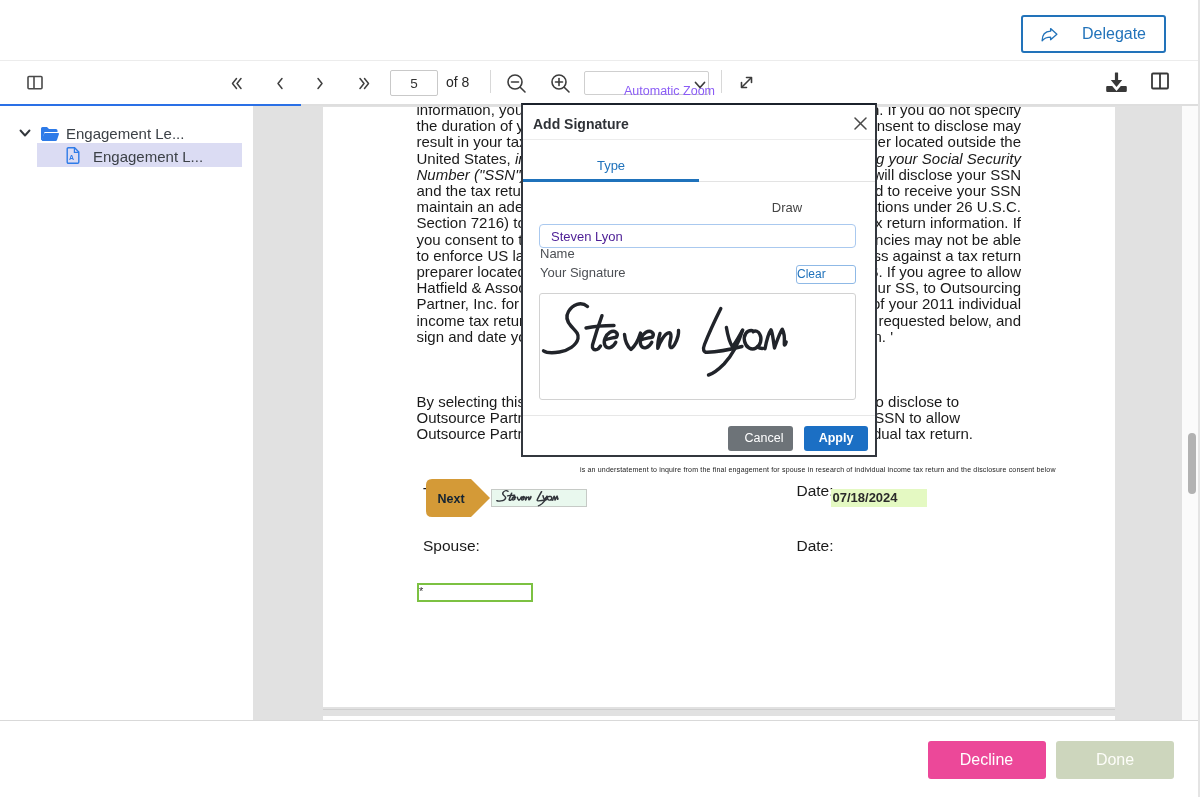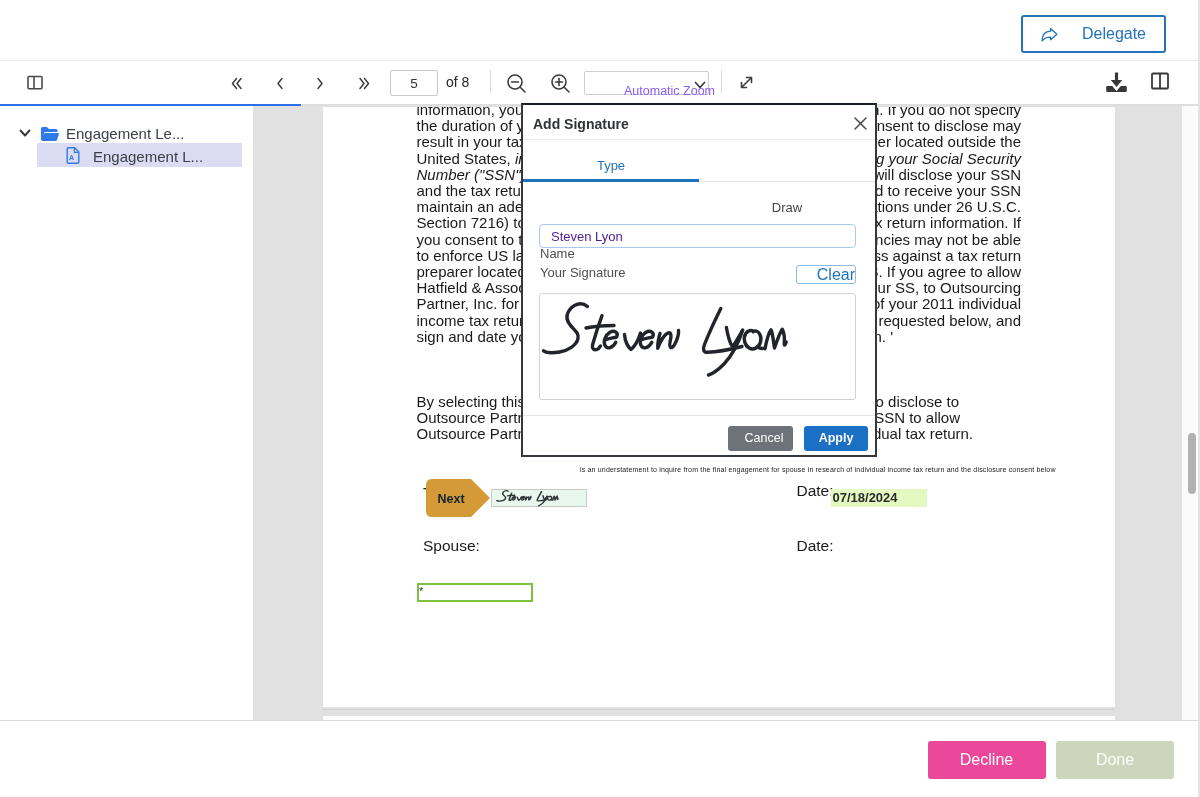--- a/index.html
+++ b/index.html
@@ -186,21 +186,21 @@
   </svg>
   <div class="abs" style="left:0;top:34px;width:352px;height:1px;background:#ececec;"></div>
   <div class="abs" style="left:0;top:53px;width:176px;text-align:center;font-size:13px;font-weight:normal;color:#1f72bb;">Type</div>
   <div class="abs" style="left:176px;top:53px;width:176px;text-align:center;font-size:13px;color:#454545;margin-top:42px;">Draw</div>
   <div class="abs" style="left:0;top:75.5px;width:352px;height:1px;background:#e3e3e3;"></div>
   <div class="abs" style="left:0;top:73.8px;width:176px;height:3px;background:#1f72bb;"></div>
   <div class="abs" style="left:17px;top:93px;font-size:13px;color:#4c4f54;margin-top:48px;">Name</div>
   <div class="abs" style="left:16px;top:118.5px;width:317px;height:24px;border:1.5px solid #aac9ef;border-radius:4px;"></div>
   <div class="abs" style="left:28px;top:123.5px;font-size:13px;color:#4c1d95;">Steven Lyon</div>
   <div class="abs" style="left:17px;top:160px;font-size:13px;color:#4c4f54;">Your Signature</div>
-  <div class="abs" style="left:273px;top:159.5px;width:60px;height:19px;border:1px solid #8fb9e6;border-radius:3px;text-align:right;font-size:16px;color:#1f72bb;line-height:17px;">Clear</div>
+  <div class="abs" style="left:273px;top:159.5px;width:60px;height:19px;border:1px solid #8fb9e6;border-radius:3px;text-align:left;font-size:12px;color:#1f72bb;line-height:17px;">Clear</div>
   <div class="abs" style="left:16px;top:187.5px;width:317px;height:107px;border:1px solid #d2d2d2;border-radius:3px;"></div>
   <svg class="abs" style="left:17px;top:191px;" width="250" height="92" viewBox="0 0 250 92" fill="none" stroke="#21242a" stroke-width="3.4" stroke-linecap="round" stroke-linejoin="round">
     <g id="sigpath">
       <path d="M47.5 10.5 C41 5 32.5 8.5 28.5 15.5 C25.5 20.5 27 25.5 31 30 C35.5 35 39 37.5 38 42.5 C36.5 49.5 28 54.5 19.5 56 C12.5 57.2 6 56.5 3.5 54.8"></path>
       <path d="M62 19.7 C59 28 54.5 42 52.5 49 C51.8 52.5 54 54.5 57 53.5 C58.5 53 59.5 51.5 60.5 50"></path>
       <path d="M46 32 C55 30 65 29.5 74 29.5"></path>
       <path d="M64.5 44 C68.5 42.8 72.5 42 76.5 41 C79 37 74.5 33.8 70 36.3 C65.5 39 62.8 45.5 65 49.5 C67.3 53.5 72.8 52.3 75.8 46.3"></path>
       <path d="M84.5 38.5 C85 44 87.5 50.5 91 53.5 C94.5 50.5 98.5 43.5 100.5 37"></path>
       <path d="M100.5 44 C104.5 42.8 108.5 42 112.5 41 C115 37 110.5 33.8 106 36.3 C101.5 39 98.8 45.5 101 49.5 C103.3 53.5 108.8 52.3 111.8 46.3"></path>
       <path d="M120 37.5 C118.5 42.5 117.5 48.5 117.8 52.3 C120 45.5 124.5 38 128.5 36.8 C131 36.2 131.5 39.5 130.5 43.5 C129.7 47 129.3 50.3 130.5 51.3 C132.8 53 136.5 46 138 40 C138.5 37.8 138.7 36 138.5 34.5"></path>

